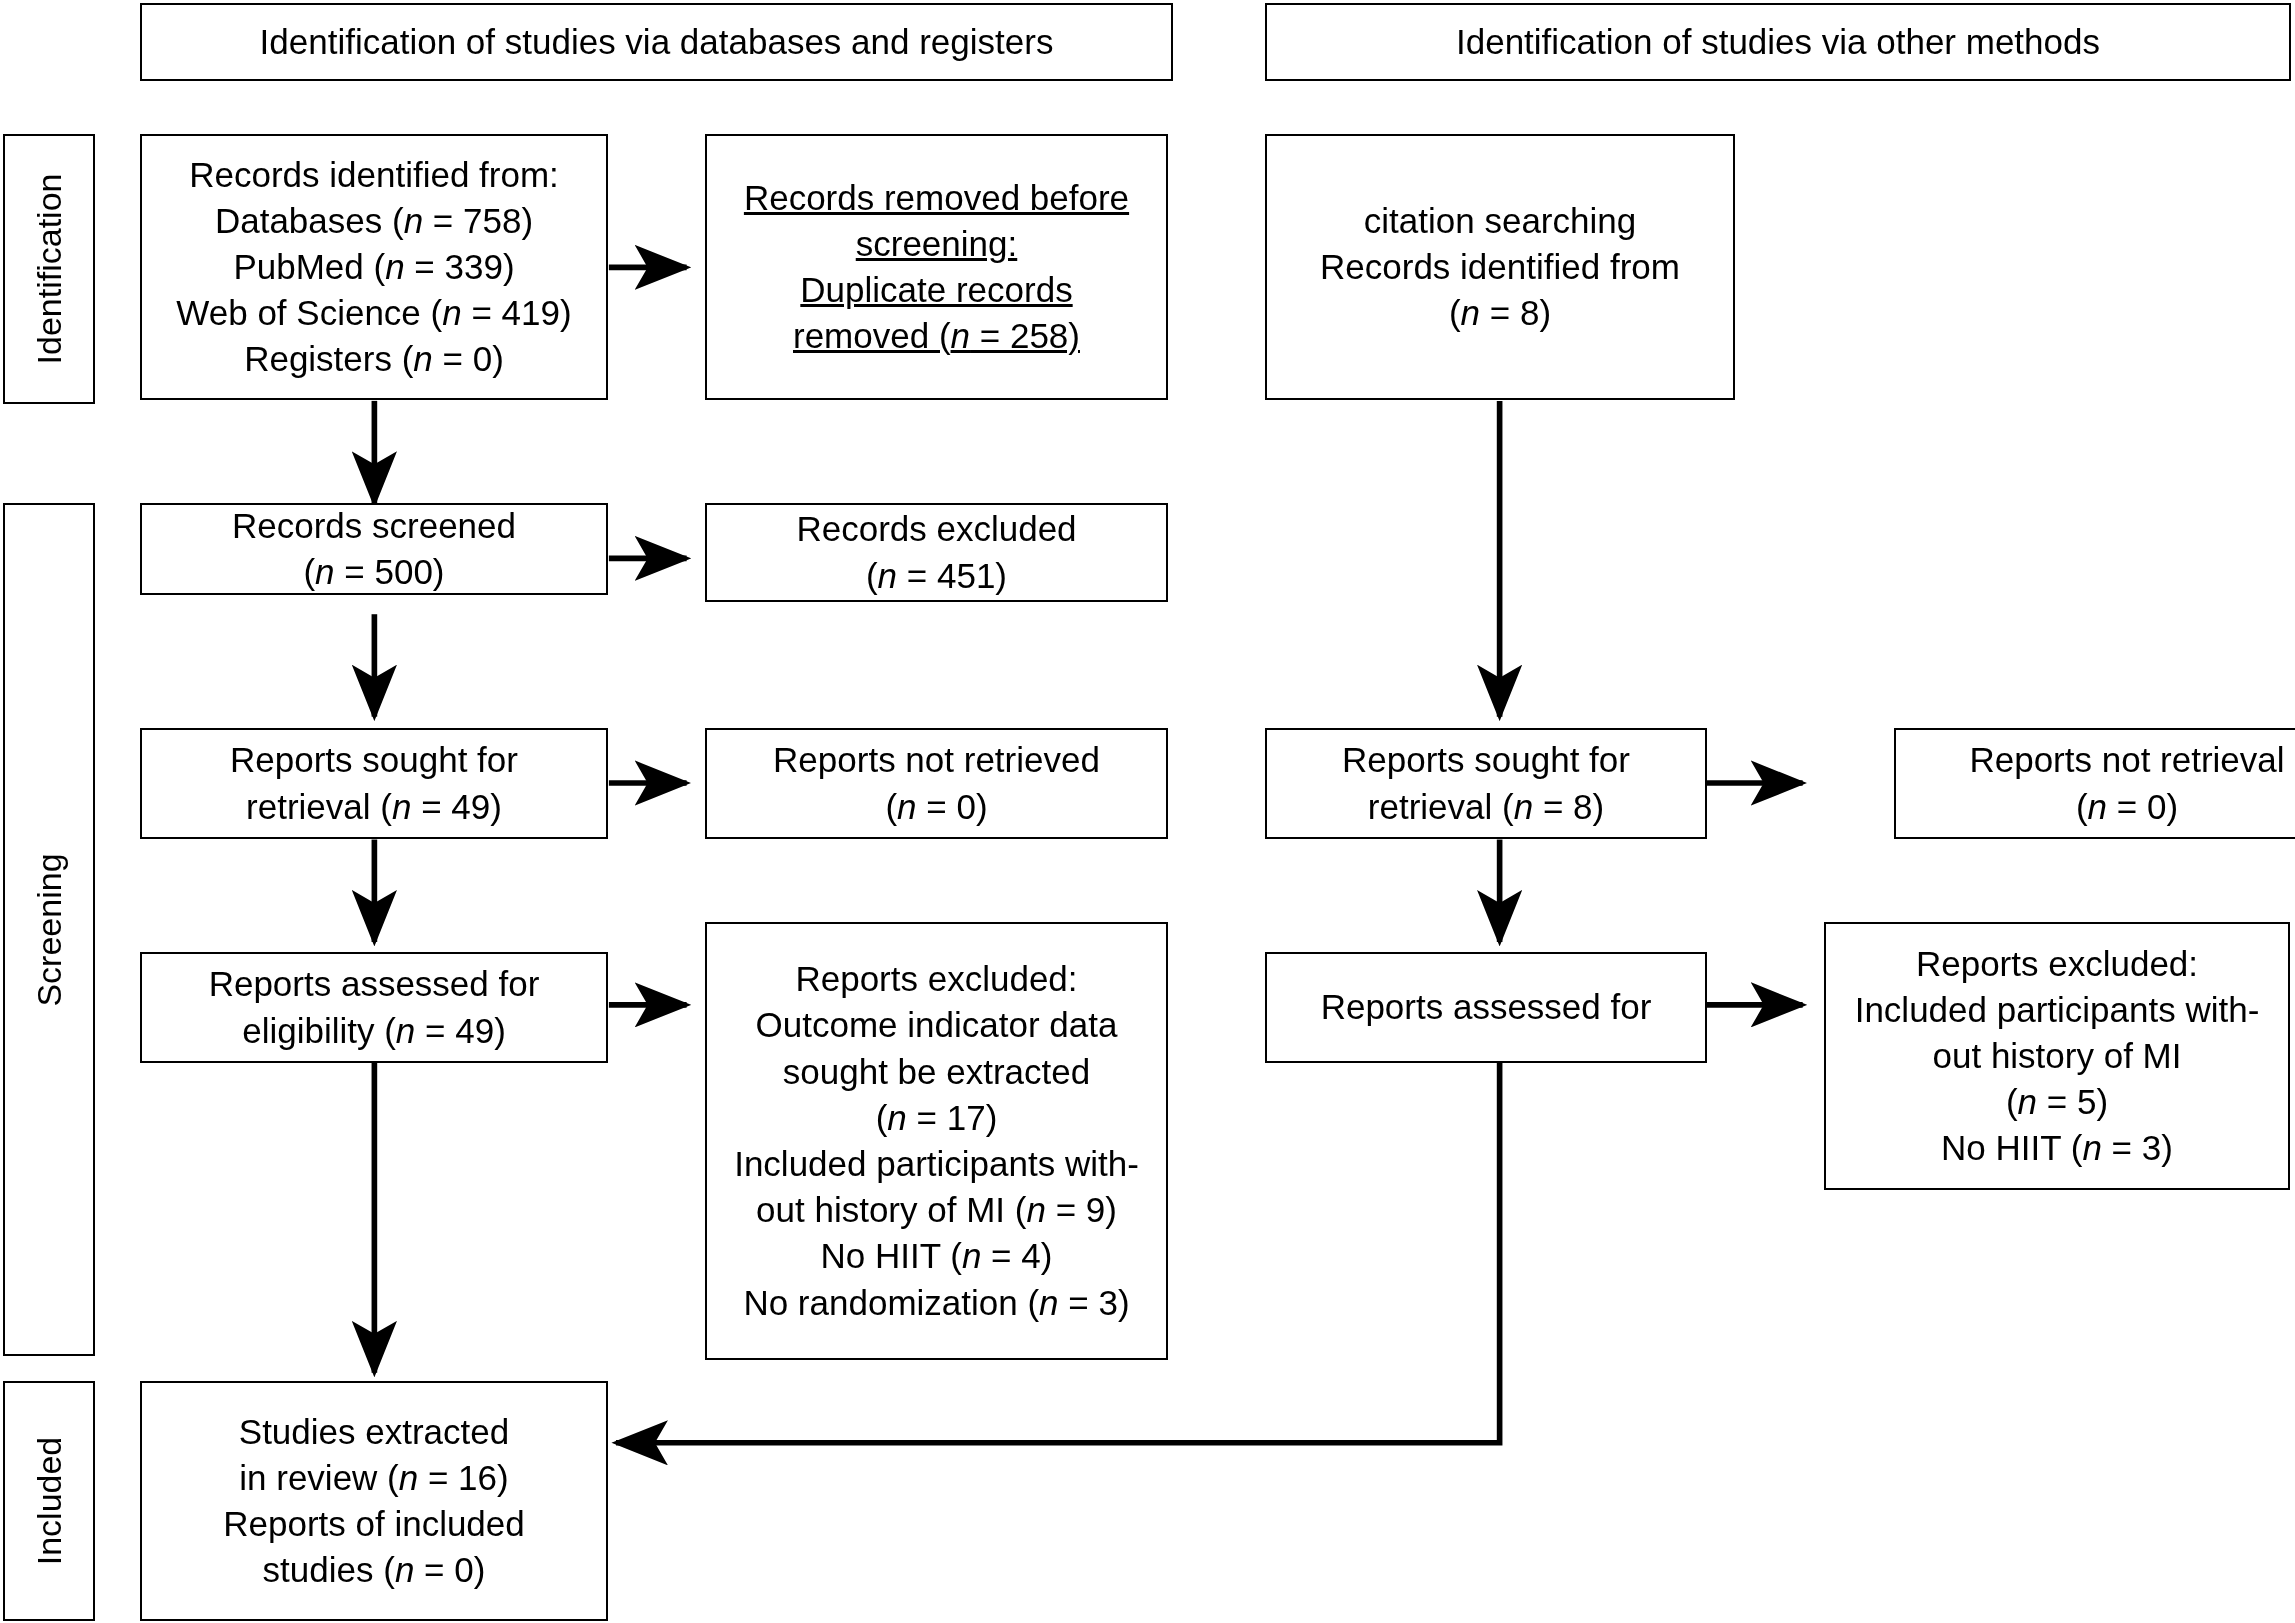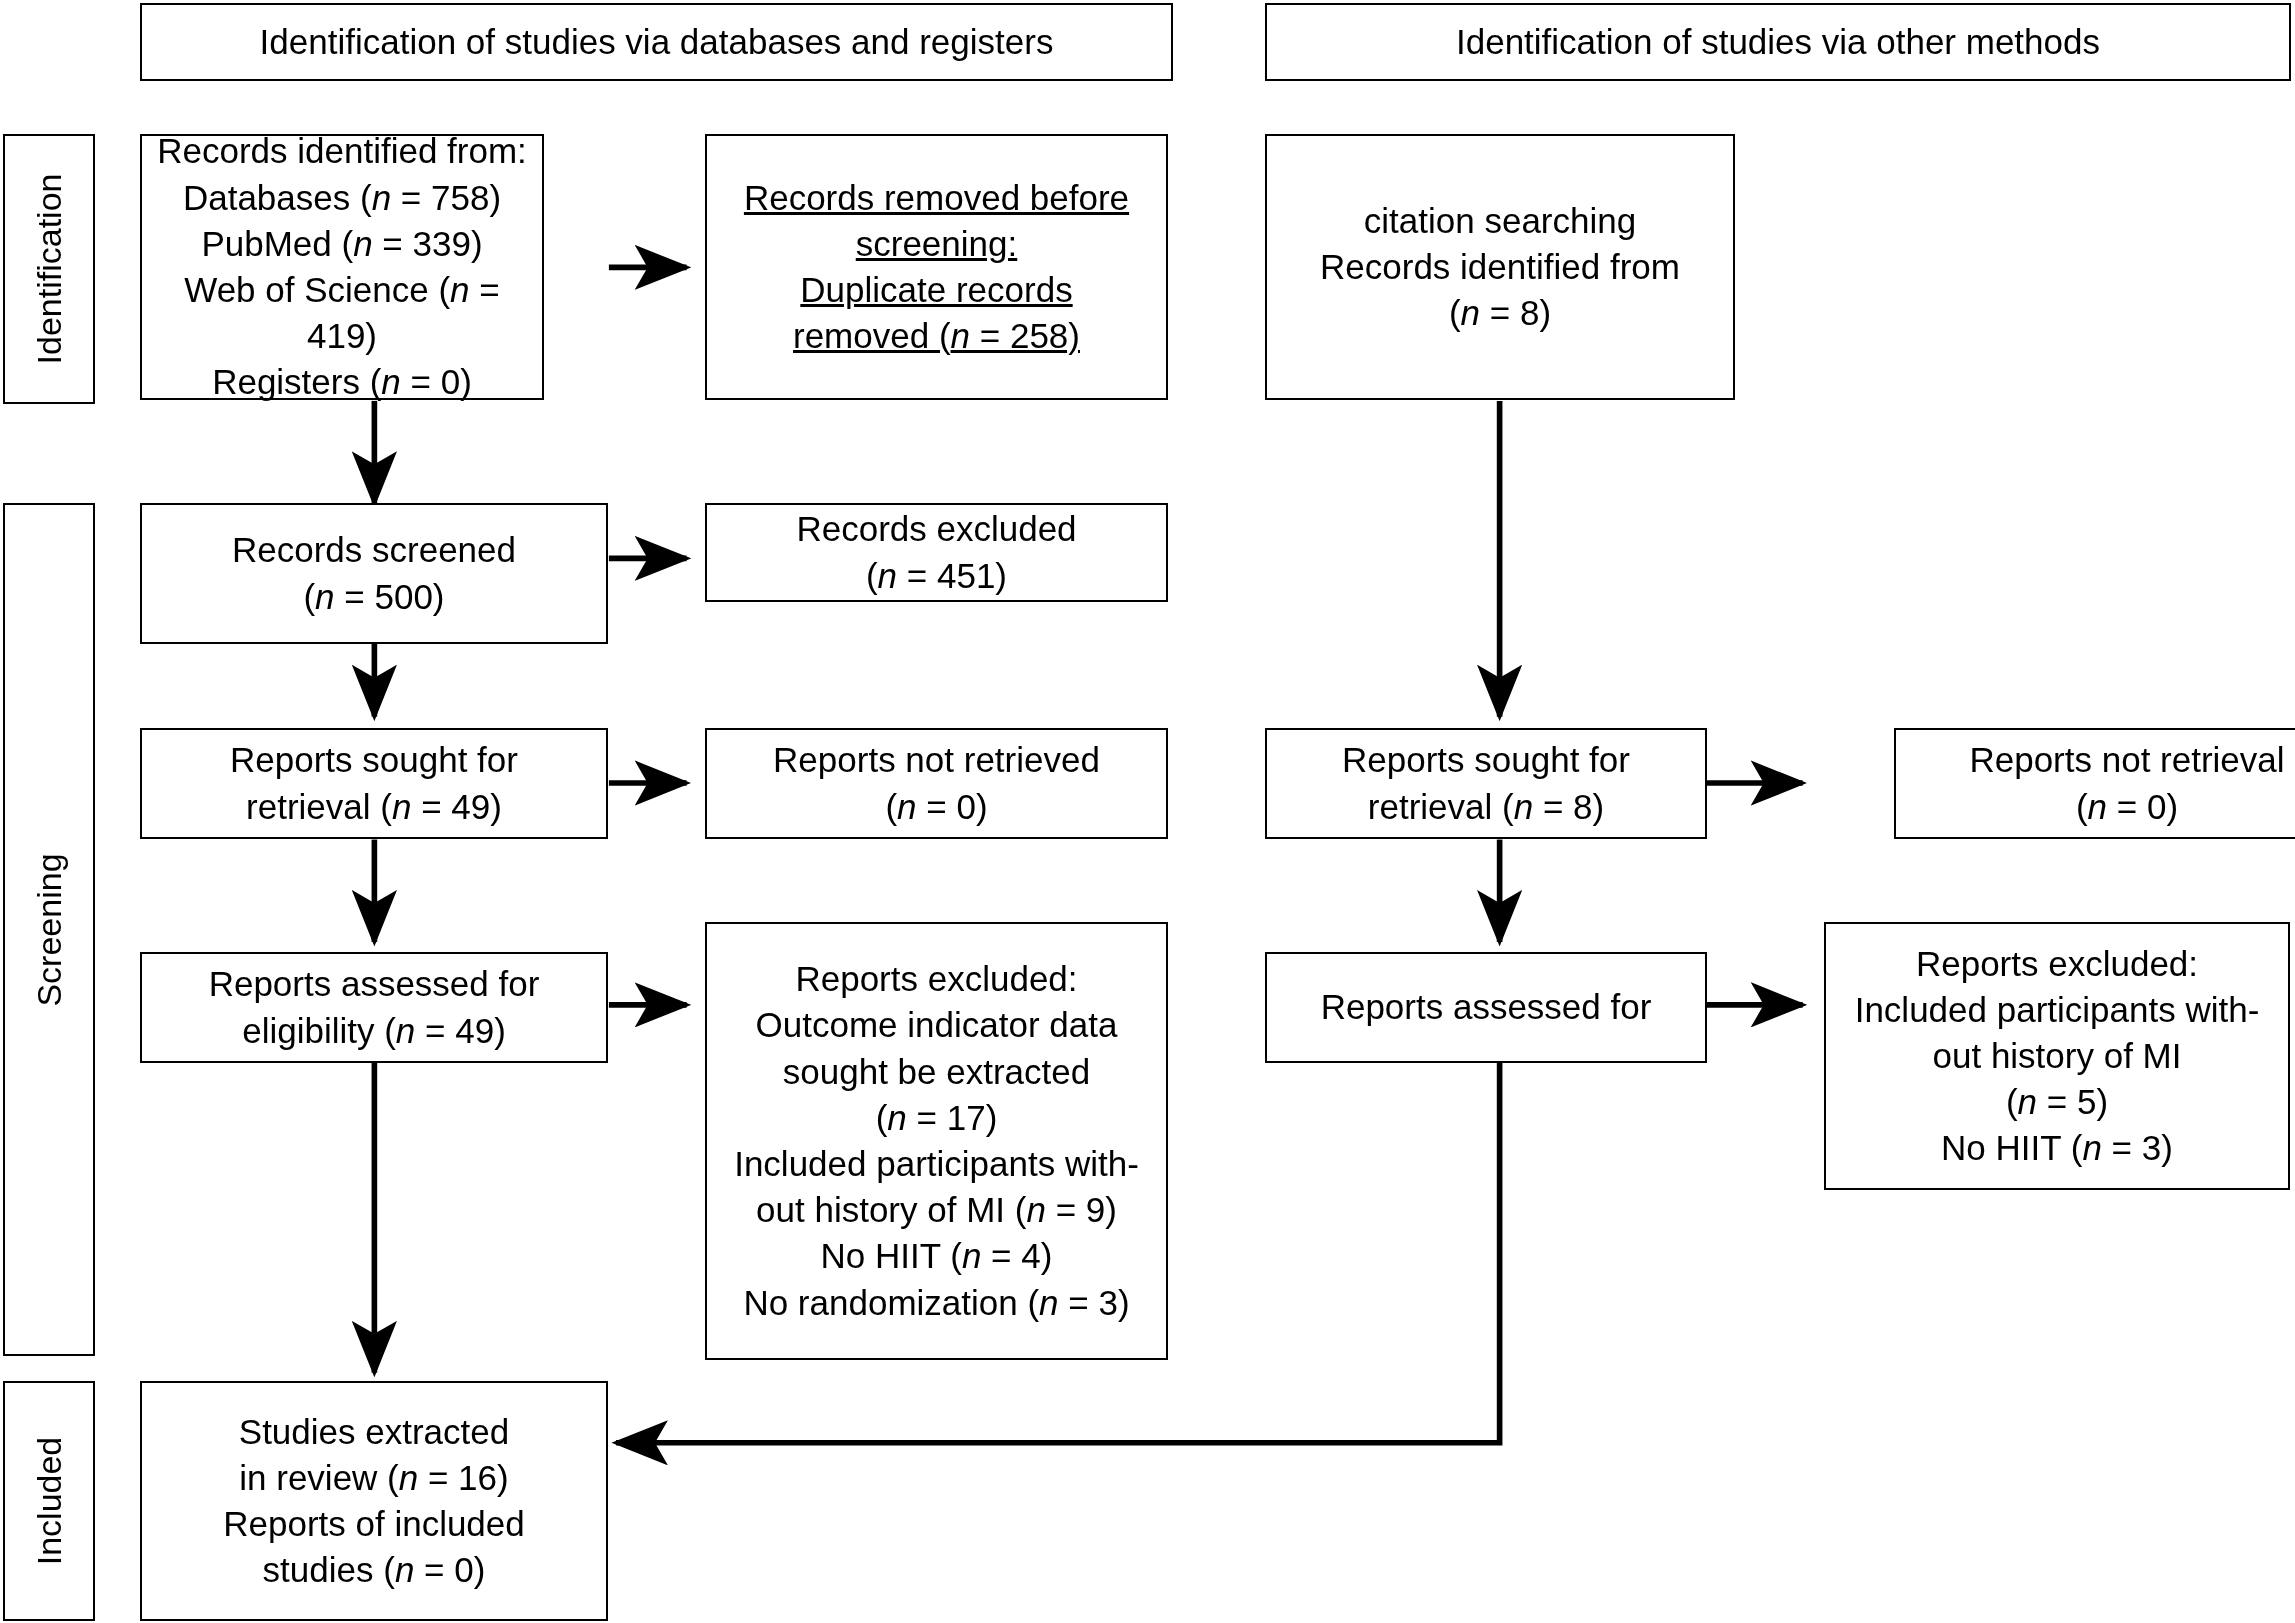--- a/index.html
+++ b/index.html
@@ -74,40 +74,40 @@
   </div>
 
   <div class="box fs-hdr" style="left:1265px;top:2.8px;width:1026px;height:78px;">
     <span class="txt">Identification of studies via other methods</span>
   </div>
 
   <div class="box fs-hdr" style="left:140px;top:2.8px;width:1033px;height:78px;">
     <span class="txt">Identification of studies via databases and registers</span>
   </div>
 
-  <div class="box fs-bx" style="left:140px;top:134px;width:404px;height:266px;">
+  <div class="box fs-bx" style="left:140px;top:134px;width:468px;height:266px;">
     <span class="txt">
         <div>Records identified from:</div>
         <div>Databases (<em class="nital">n</em> = 758)</div>
         <div>PubMed (<em class="nital">n</em> = 339)</div>
         <div>Web of Science (<em class="nital">n</em> = 419)</div>
         <div>Registers (<em class="nital">n</em> = 0)</div>
       </span>
   </div>
 
   <div class="box fs-bx" style="left:705px;top:134px;width:463px;height:266px;text-decoration:underline;">
     <span class="txt">
         <div>Records removed before</div>
         <div>screening:</div>
         <div>Duplicate records</div>
         <div>removed (<em class="nital">n</em> = 258)</div>
       </span>
   </div>
 
-  <div class="box fs-bx" style="left:140px;top:503px;width:468px;height:141px;">
+  <div class="box fs-bx" style="left:140px;top:503px;width:468px;height:92px;">
     <span class="txt">
         <div>Records screened</div>
         <div>(<em class="nital">n</em> = 500)</div>
       </span>
   </div>
 
   <div class="box fs-bx" style="left:705px;top:503px;width:463px;height:99px;justify-content:center;">
     <span class="txt">
         <div>Records excluded</div>
         <div>(<em class="nital">n</em> = 451)</div>

